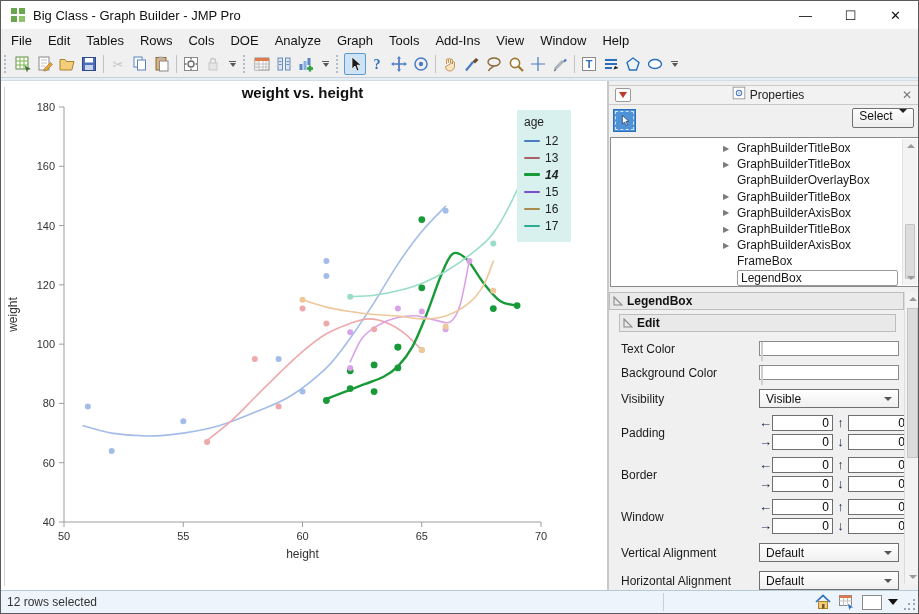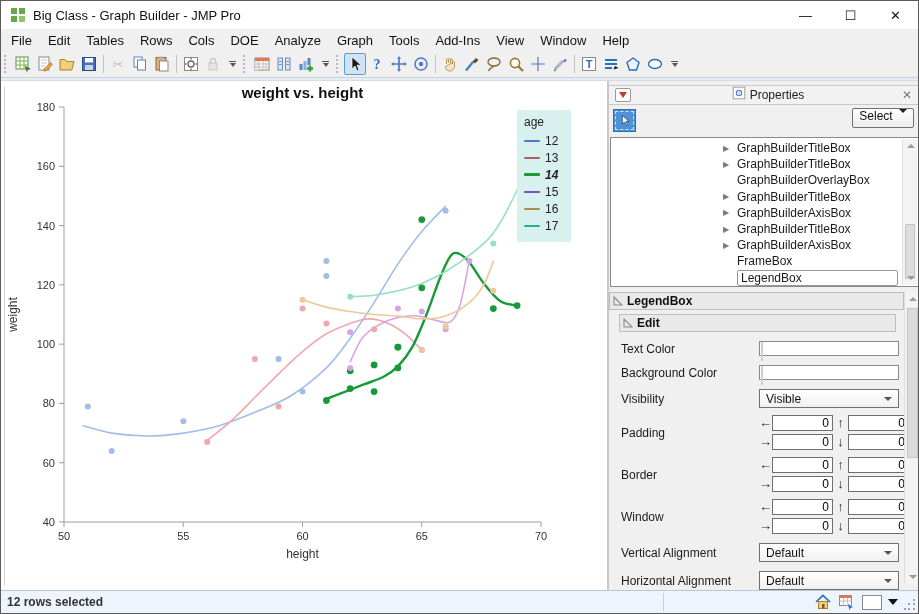--- a/index.html
+++ b/index.html
@@ -97,21 +97,21 @@
   }
   .select-box{ width:140px; height:19px; border:1px solid #707070; background:linear-gradient(#fff,#f0f0f0); display:flex; align-items:center; padding:0 6px; font-size:12px; color:#111; }
   .select-box .dd-chev{ margin-left:auto; border-top-color:#555; }
 
   .spacer-group{ display:grid; grid-template-columns:138px 1fr; padding-left:12px; margin-top:7px; align-items:center; }
   .spacer-grid{ display:grid; grid-template-columns:13px 61px 15px 61px; grid-row-gap:3px; align-items:center; }
   .sp-arrow{ font-size:13px; font-weight:bold; color:#0b1e3d; text-align:center; line-height:14px; }
   .sp-input{ width:61px; height:16px; border:1px solid #6e6e6e; background:#fff; font-size:12px; text-align:right; padding-right:3px; font-family:"Liberation Sans",sans-serif; }
 
   
-  .statusbar{ height:23px; background:#eef4fb; border-top:1px solid #b9c6d4; display:flex; align-items:center; padding:0 6px; font-size:12px; color:#333; flex:0 0 auto; position:relative;font-weight:bold; }
+  .statusbar{ height:23px; background:#eef4fb; border-top:1px solid #b9c6d4; display:flex; align-items:center; padding:0 6px; font-size:12px; color:#333; flex:0 0 auto; position:relative; }
   .status-divider{ position:absolute; left:662px; top:2px; bottom:2px; width:1px; background:#c4cfdb; }
   .status-icons{ margin-left:auto; display:flex; align-items:center; gap:6px; padding-right:14px; }
   .status-winbox{ width:20px; height:15px; background:#fff; border:1px solid #8a8a8a; }
   .status-dd{ width:0;height:0;border-left:5px solid transparent;border-right:5px solid transparent;border-top:6px solid #111; }
   .resize-grip{ position:absolute; right:2px; bottom:2px; width:12px; height:12px;
      background:
       radial-gradient(circle at 10px 10px, #9aa7b5 1.2px, transparent 1.4px),
       radial-gradient(circle at 10px 5px,  #9aa7b5 1.2px, transparent 1.4px),
       radial-gradient(circle at 5px 10px,  #9aa7b5 1.2px, transparent 1.4px),
       radial-gradient(circle at 10px 1px,  #9aa7b5 1.2px, transparent 1.4px),

